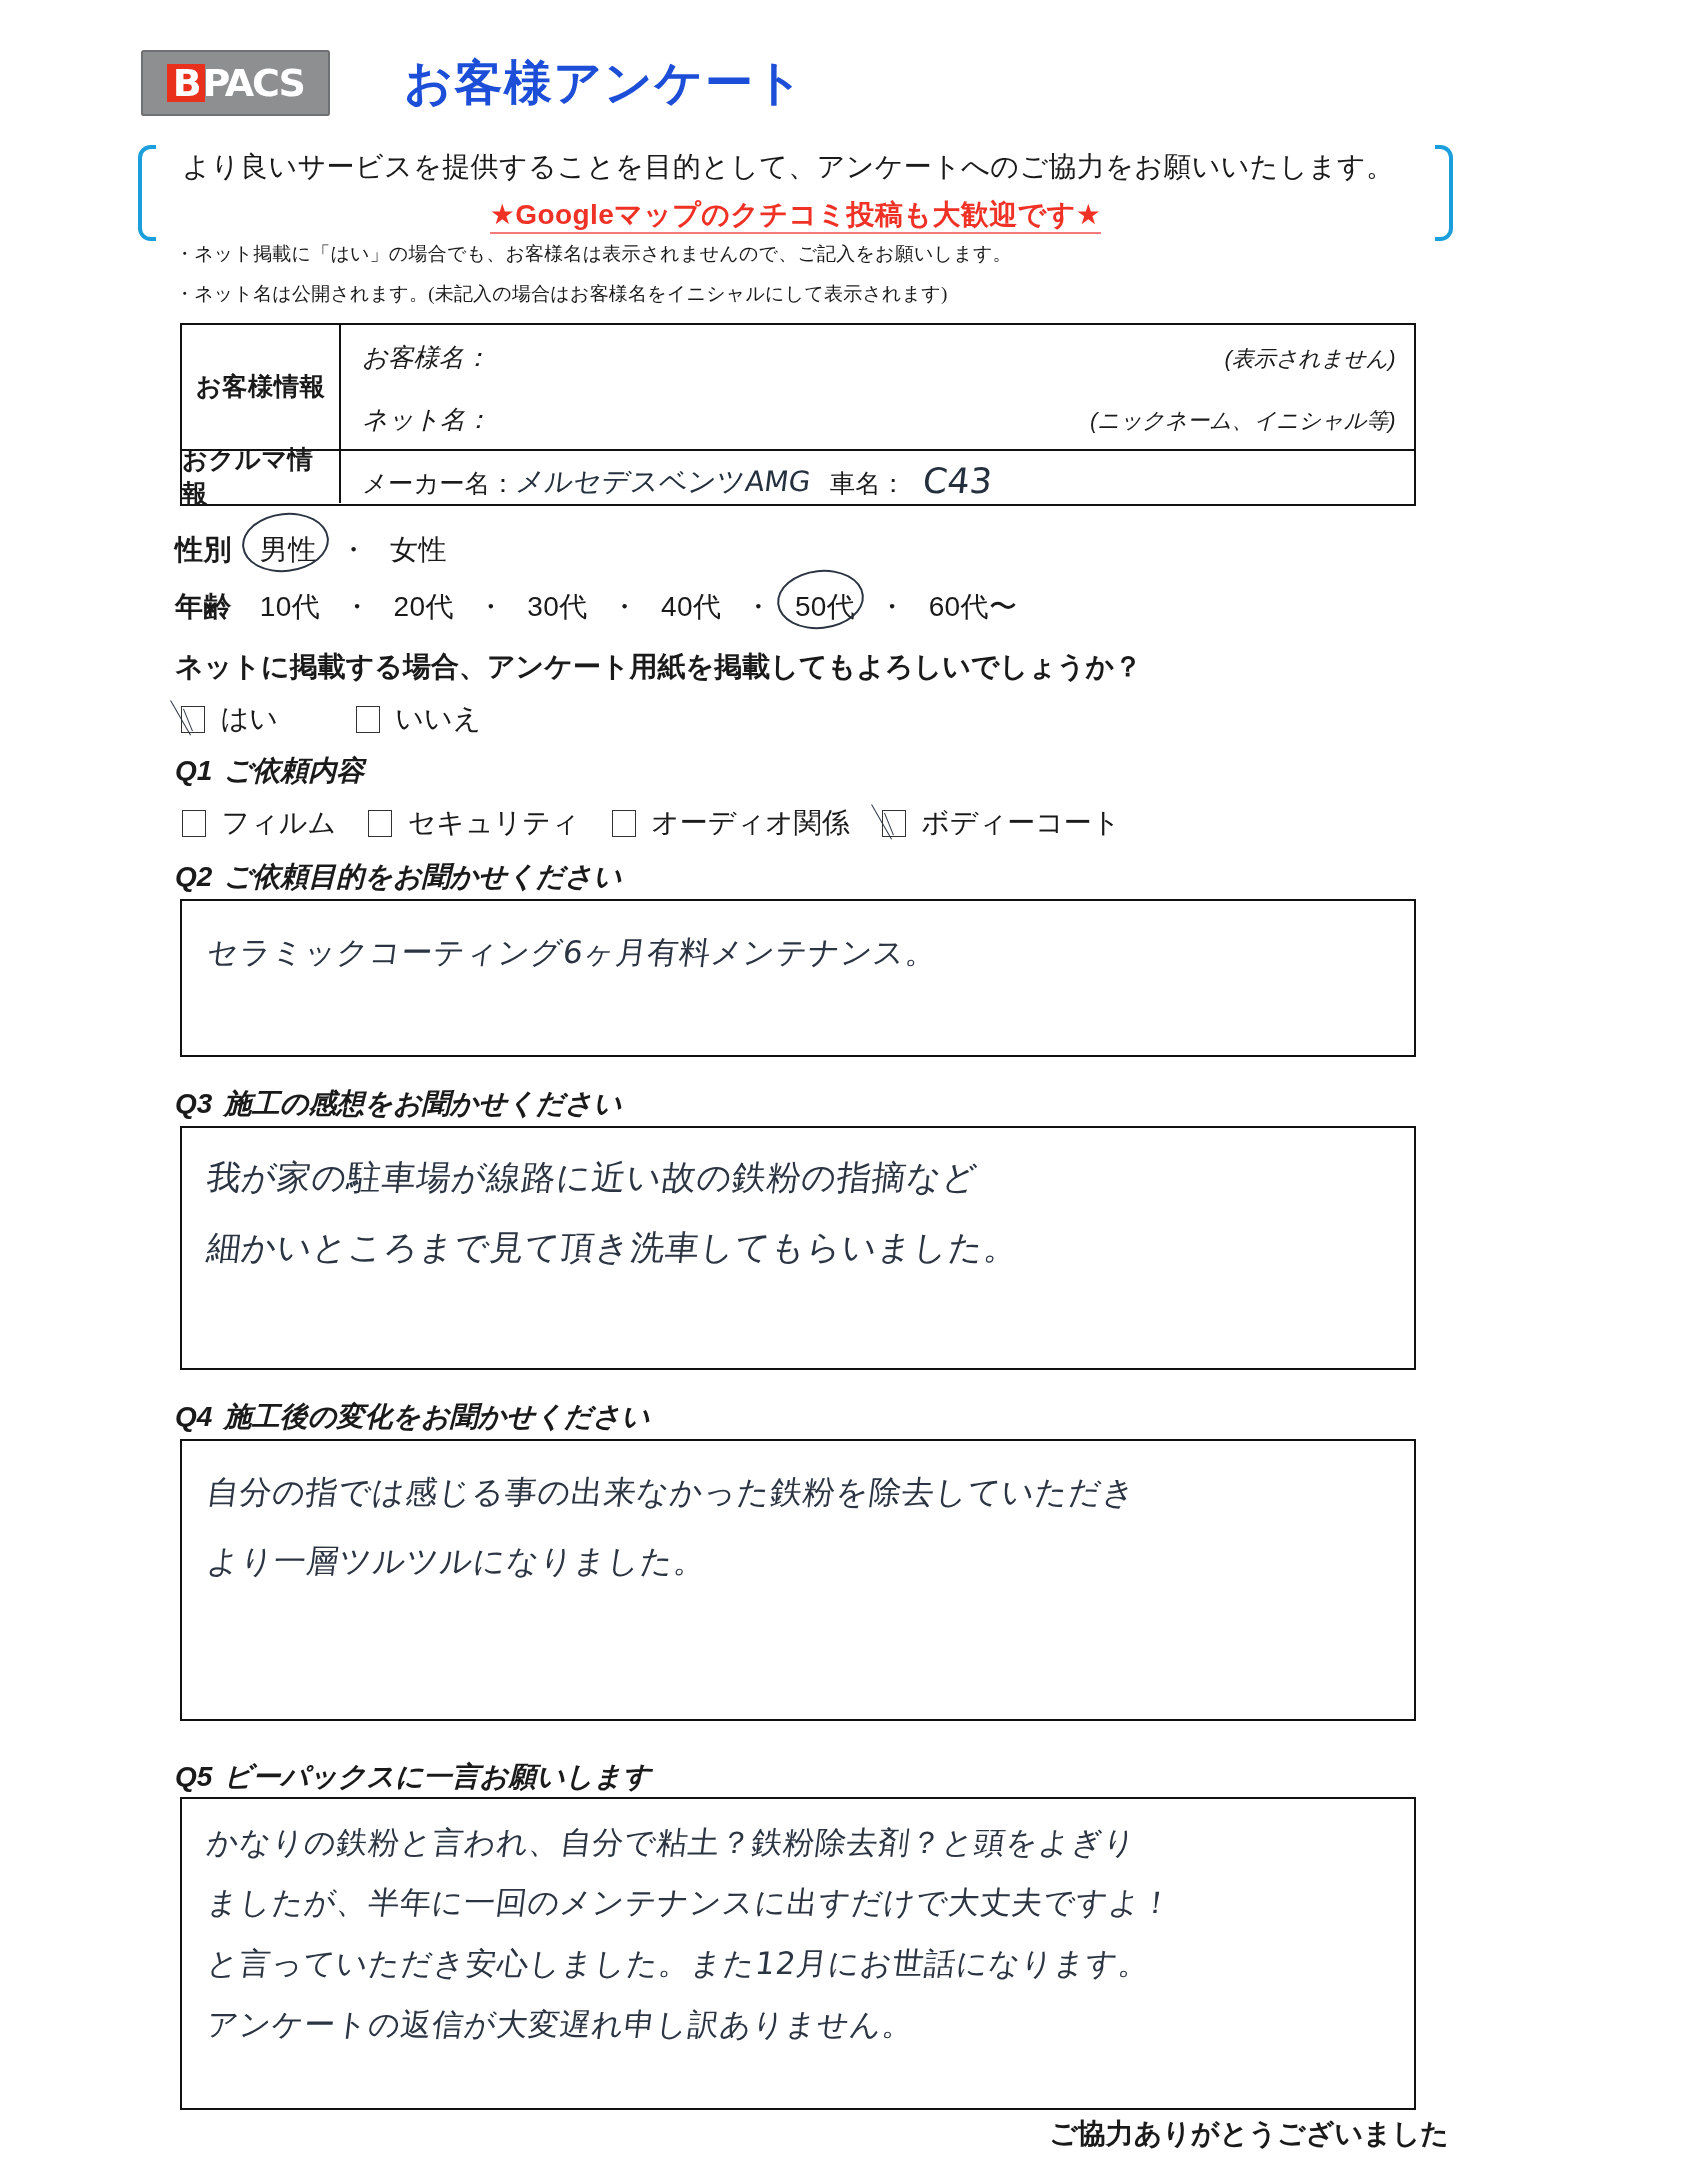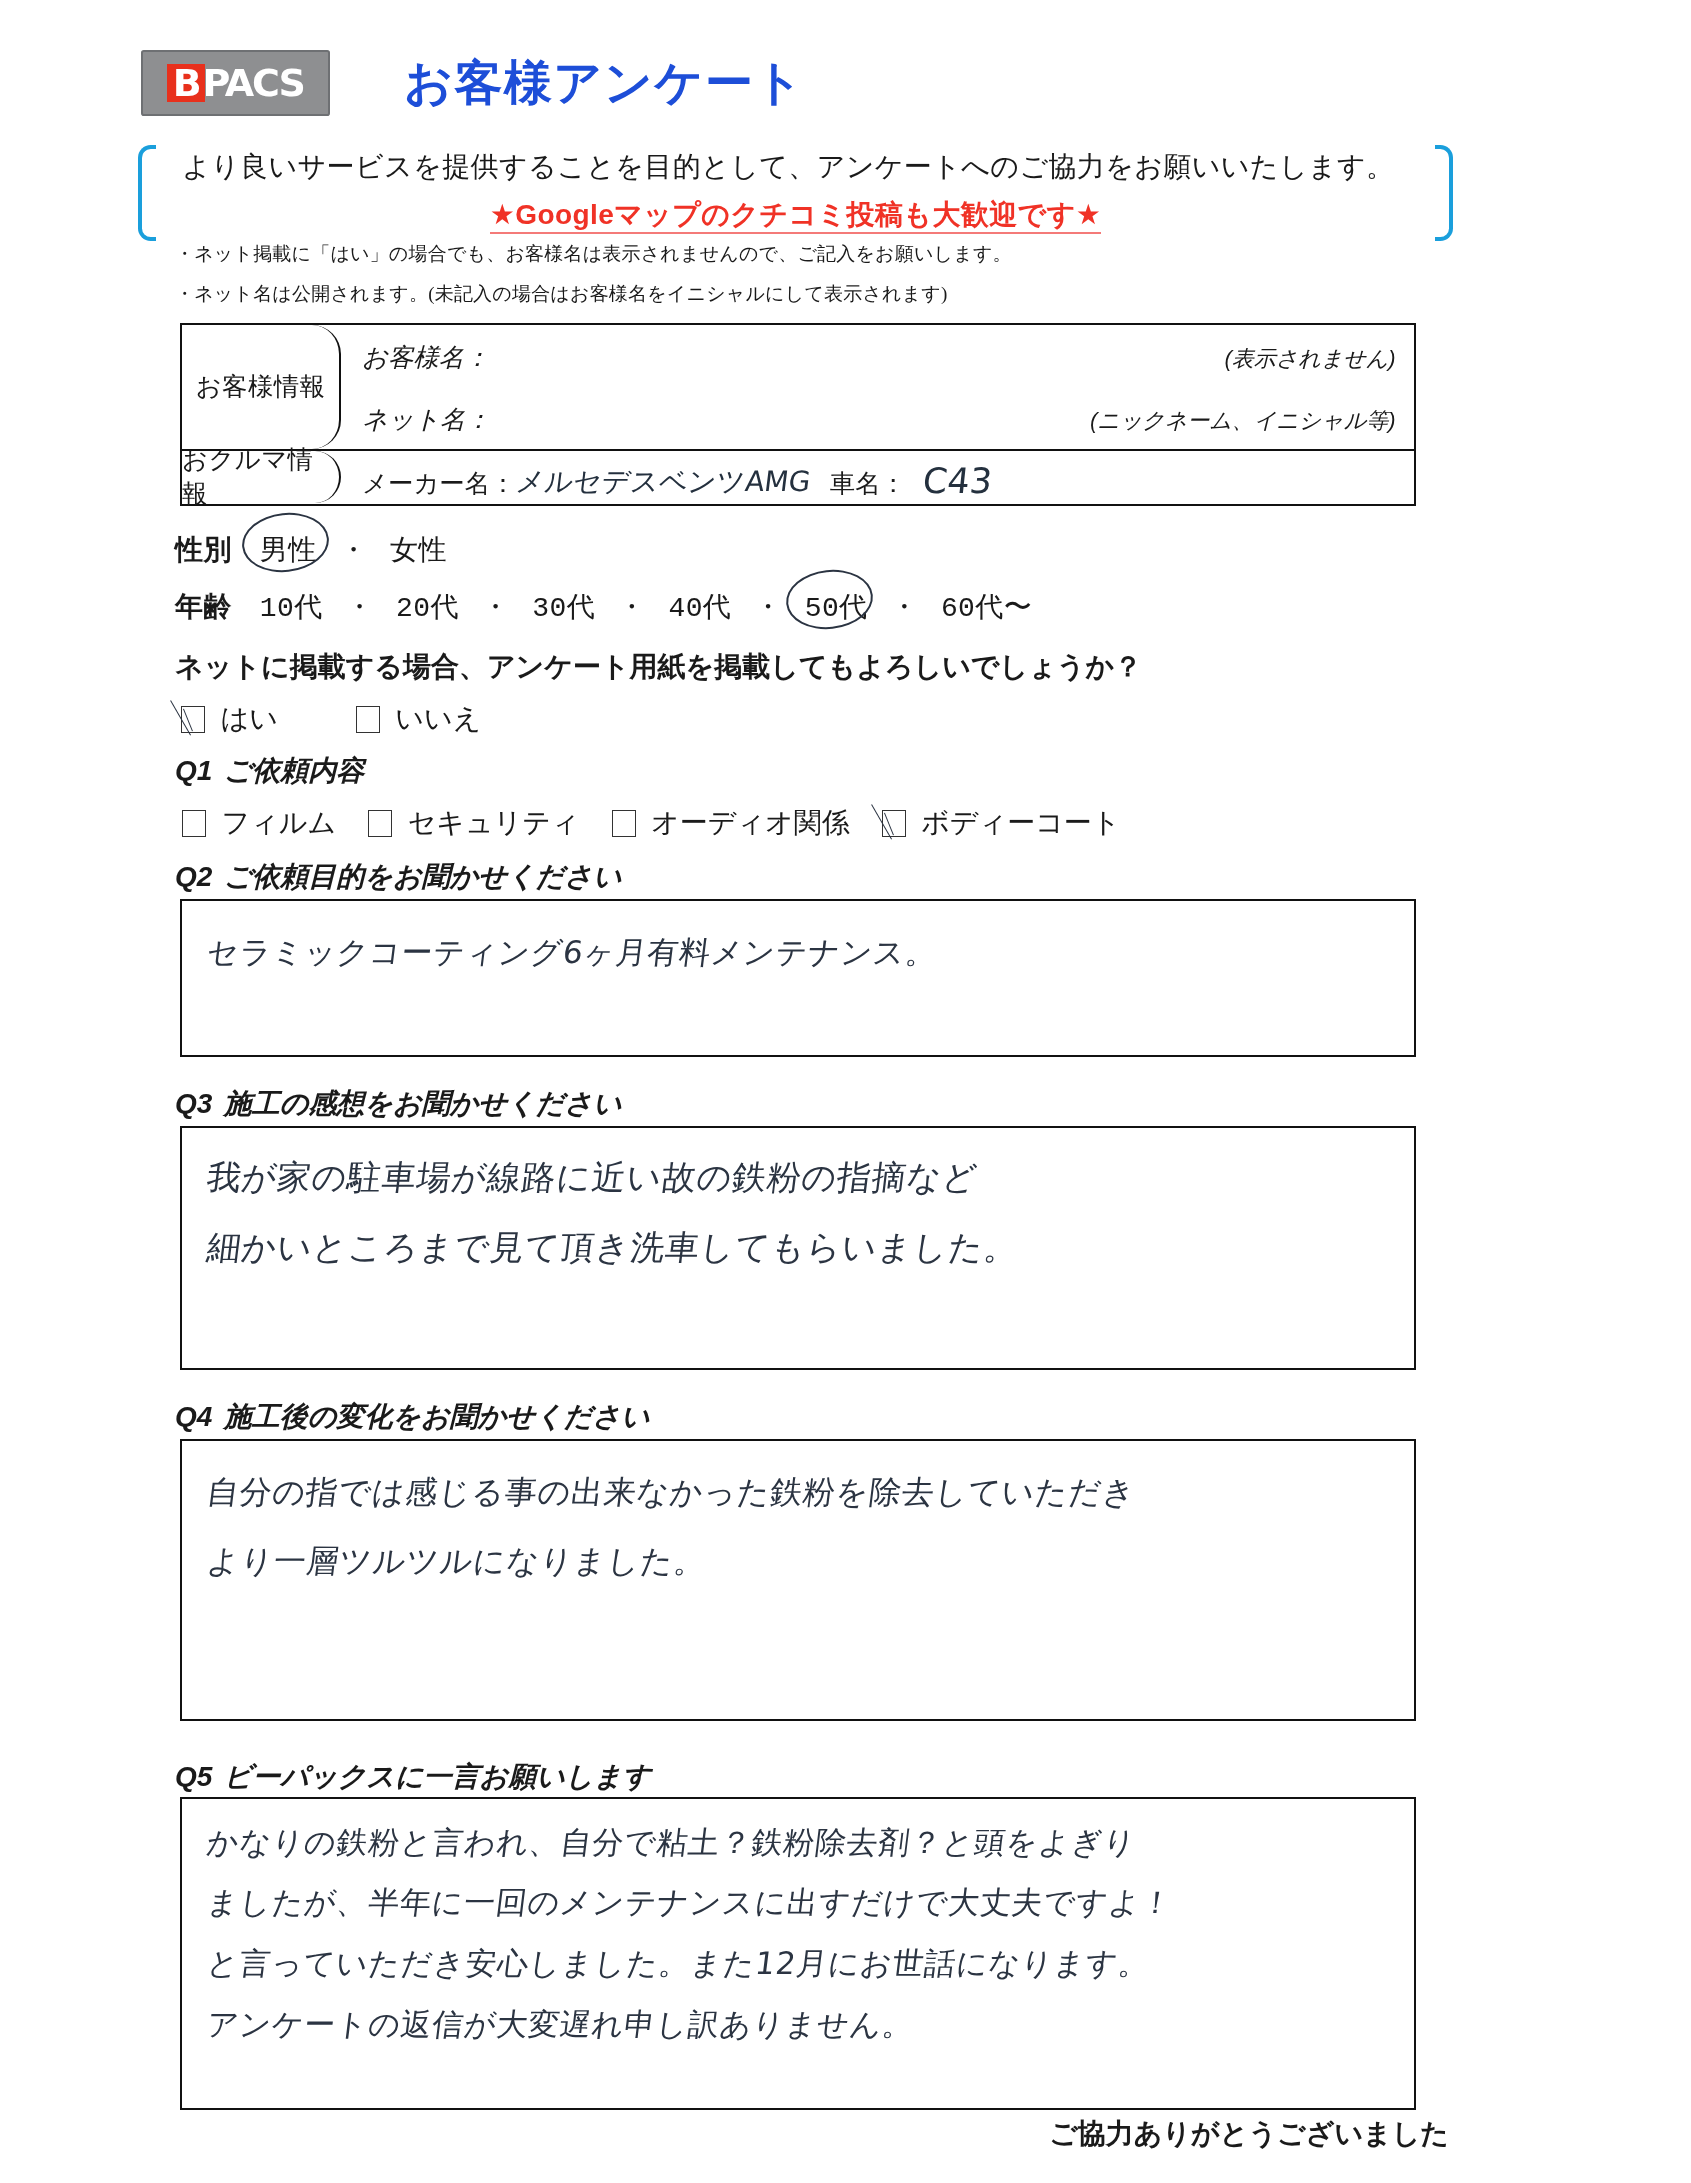--- a/index.html
+++ b/index.html
@@ -158,23 +158,22 @@
   .info-row.r2 { height: 52px; }
   .info-label {
     width: 159px;
     flex: 0 0 159px;
     border-right: 2.8px solid #111;
     box-sizing: border-box;
     display: flex;
     align-items: center;
     justify-content: center;
     font-size: 25.4px;
-    font-weight: normal;
+    font-weight: bold;
     letter-spacing: 0.4px;
-    border-radius: 29px;
   }
   .info-value {
     flex: 1;
     position: relative;
     box-sizing: border-box;
     padding-left: 21px;
   }
   .field-line {
     position: absolute;
     left: 21px;
@@ -218,21 +217,20 @@
   
   .gender-row, .age-row {
     position: absolute;
     left: 175px;
     font-size: 28px;
     font-weight: bold;
     letter-spacing: 0.4px;
     white-space: nowrap;
     display: flex;
     align-items: center;
-    font-family: Liberation Mono, monospace;
   }
   .gender-row { top: 530px; }
   .age-row { top: 587px; }
   .row-label {
     font-weight: bold;
     margin-right: 21px;
   }
   .opt {
     font-weight: normal;
     position: relative;

